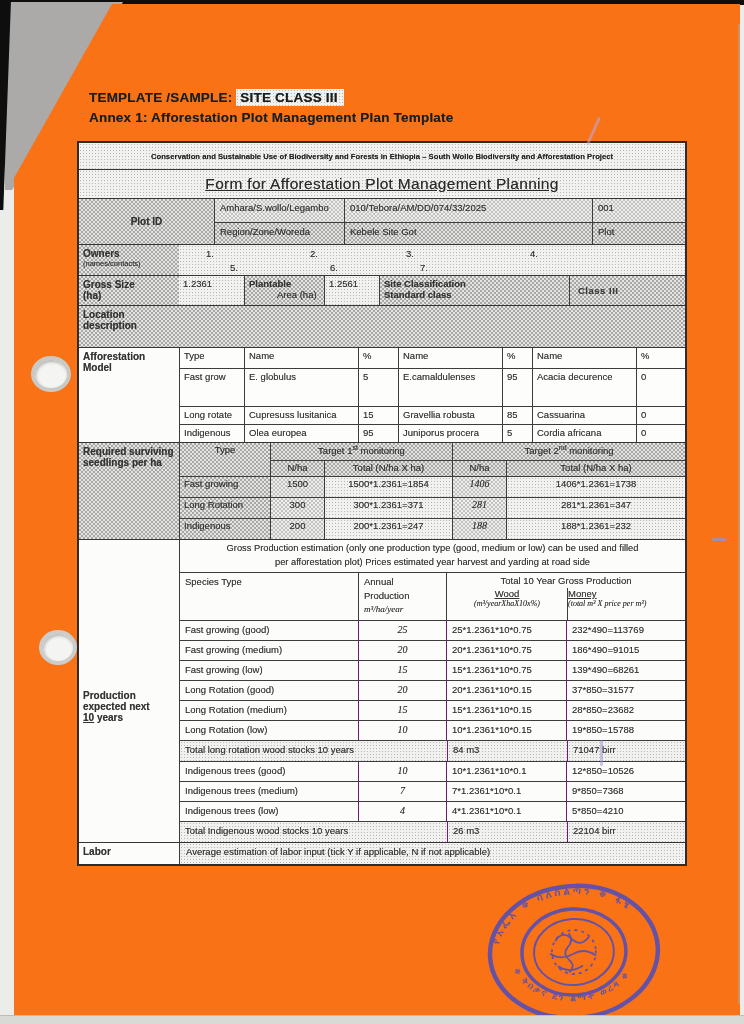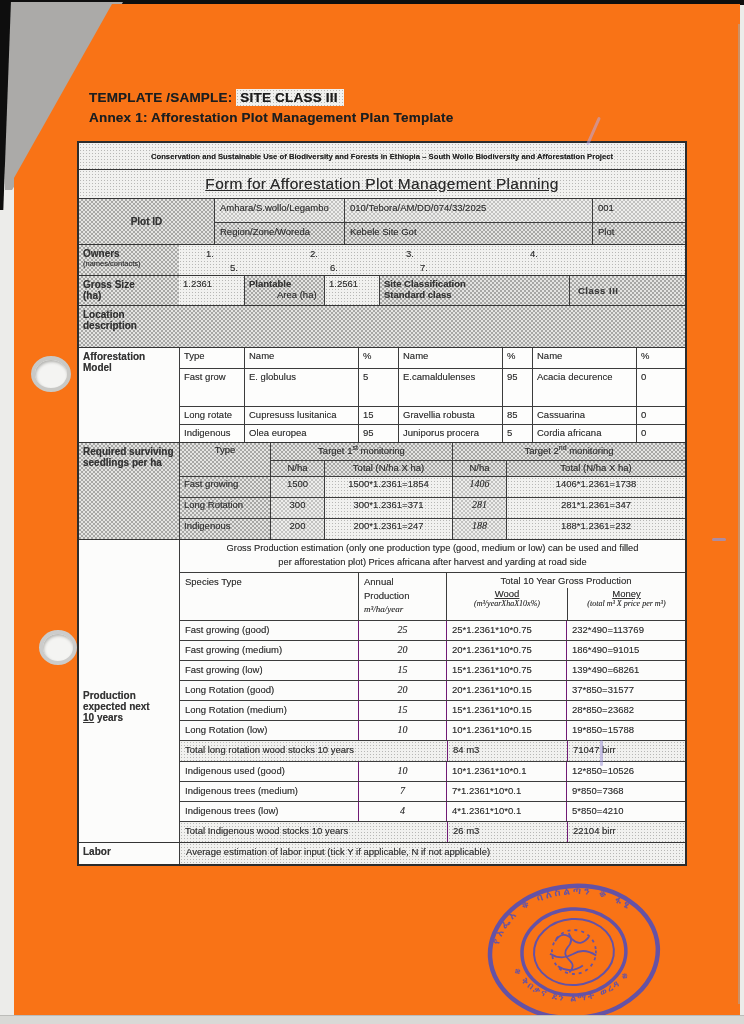--- a/index.html
+++ b/index.html
@@ -113,21 +113,21 @@
   
   .prod-right{flex:1;display:flex;flex-direction:column;}
   .prod-note{height:32px;text-align:center;font-size:9.3px;padding-top:2px;line-height:1.5;}
   .phead{display:flex;border-top:1px solid #3c3c3c;height:48px;}
   .ph-sp{width:178px;flex:none;padding:3px 5px;}
   .ph-an{width:88px;flex:none;border-left:1px solid #3c3c3c;padding:2px 5px;line-height:1.45;}
   .ph-tot{flex:1;border-left:1px solid #3c3c3c;display:flex;flex-direction:column;padding:0;}
   .ph-tot-title{text-align:center;padding:2px 0;}
   .ph-tot-cols{flex:1;display:flex;}
   .ph-wood{width:120px;flex:none;text-align:center;}
-  .ph-money{flex:1;border-left:1px solid #3c3c3c;text-align:center;}
+  .ph-money{flex:1;border-left:1px solid #3c3c3c;text-align:left;}
   .unit{font-style:italic;font-size:8px;font-family:"Liberation Serif", serif;}
   .u{text-decoration:underline;}
   .prow{display:flex;border-top:1px solid #3c3c3c;min-height:20px;}
   .prow > div{padding:3px 5px;}
   .prow > div + div{border-left:1px solid #701a75;}
   .p-sp{width:178px;flex:none;}
   .p-an{width:88px;flex:none;text-align:center;}
   .p-wd{width:120px;flex:none;}
   .p-mo{flex:1;}
   .p-spt{width:267px;flex:none;}
@@ -292,21 +292,21 @@
 
     <div class="sec r">
       <div class="lblcol" style="display:flex;flex-direction:column;justify-content:flex-start;padding-top:150px;">
         <div>Production</div>
         <div>expected next</div>
         <div><span class="u">10</span><span> years</span></div>
       </div>
       <div class="prod-right" style="border-left:1px solid #3c3c3c;">
         <div class="prod-note">
           <div>Gross Production estimation (only one production type (good, medium or low) can be used and filled</div>
-          <div>per afforestation plot) Prices africana after harvest and yarding at road side</div>
+          <div>per afforestation plot) Prices estimated year harvest and yarding at road side</div>
         </div>
         <div class="phead">
           <div class="ph-sp">Species Type</div>
           <div class="ph-an">
             <div>Annual</div>
             <div>Production</div>
             <div class="unit" style="font-size:9px;">m³/ha/year</div>
           </div>
           <div class="ph-tot">
             <div class="ph-tot-title">Total 10 Year Gross Production</div>
@@ -358,21 +358,21 @@
           <div class="p-an hand">10</div>
           <div class="p-wd">10*1.2361*10*0.15</div>
           <div class="p-mo">19*850=15788</div>
         </div>
         <div class="prow trow">
           <div class="p-spt dot">Total long rotation wood stocks 10 years</div>
           <div class="p-wd dot">84 m3</div>
           <div class="p-mo dot">71047 birr</div>
         </div>
         <div class="prow">
-          <div class="p-sp">Indigenous used (good)</div>
+          <div class="p-sp">Indigenous trees (good)</div>
           <div class="p-an hand">10</div>
           <div class="p-wd">10*1.2361*10*0.1</div>
           <div class="p-mo">12*850=10526</div>
         </div>
         <div class="prow">
           <div class="p-sp">Indigenous trees (medium)</div>
           <div class="p-an hand">7</div>
           <div class="p-wd">7*1.2361*10*0.1</div>
           <div class="p-mo">9*850=7368</div>
         </div>

